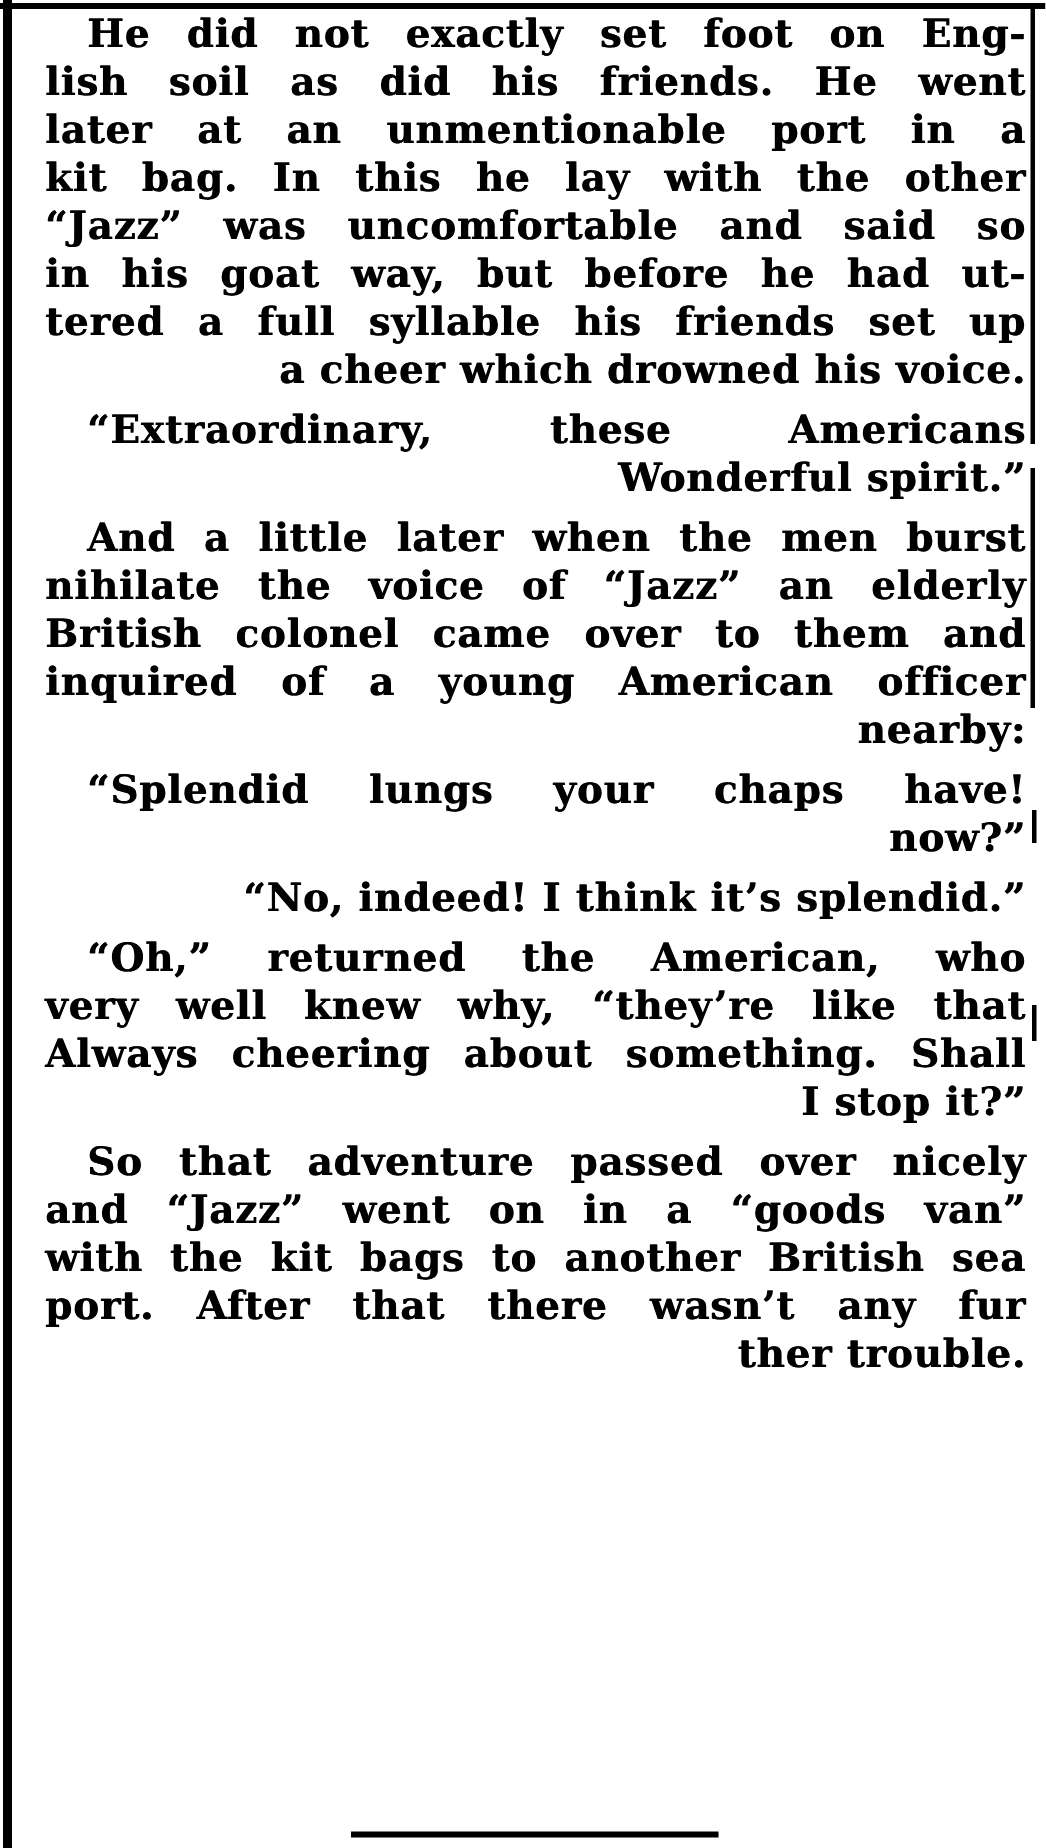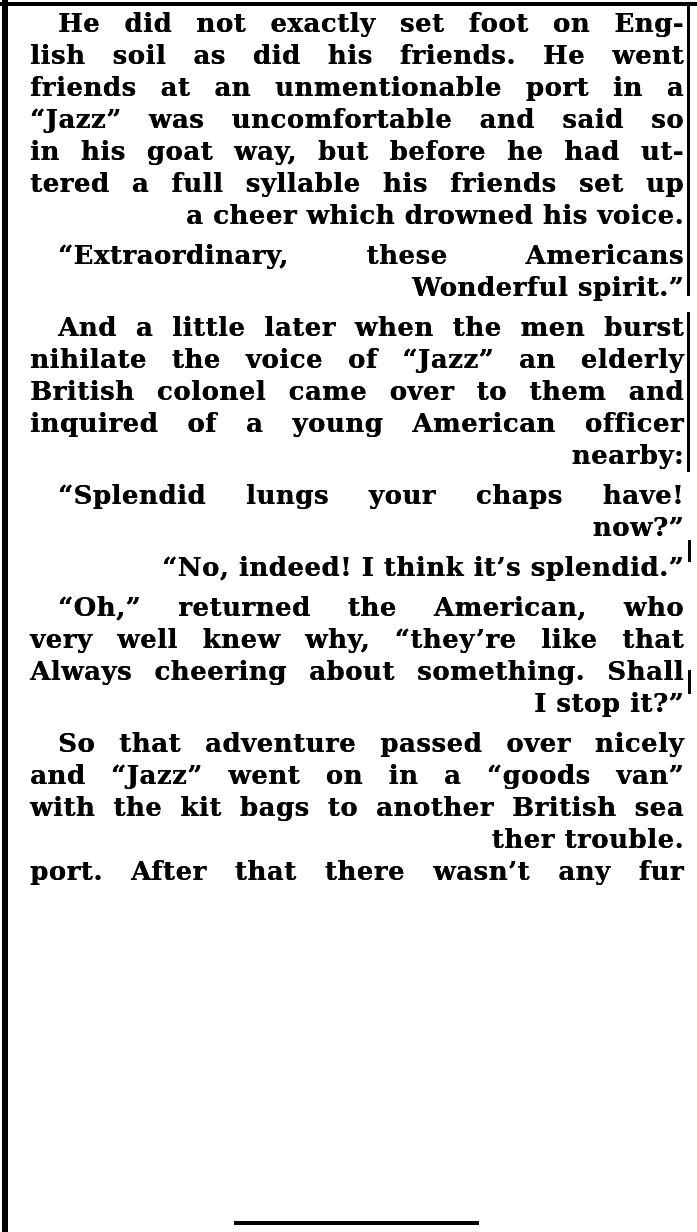--- a/index.html
+++ b/index.html
@@ -59,21 +59,22 @@
   <div class="rule rule-top"></div>
   <div class="rule rule-left"></div>
   <div class="rule rule-right-a"></div>
   <div class="rule rule-right-b"></div>
   <div class="rule rule-right-c"></div>
   <div class="rule rule-right-d"></div>
   <div class="column">
       <div class="para">
         <div class="line indent justify">He did not exactly set foot on Eng-</div>
         <div class="line justify">lish soil as did his friends. He went</div>
-        <div class="line justify">friends at an unmentionable port in a</div>
+        <div class="line justify">later at an unmentionable port in a</div>
+        <div class="line justify">kit bag. In this he lay with the other</div>
         <div class="line justify">“Jazz” was uncomfortable and said so</div>
         <div class="line justify">in his goat way, but before he had ut-</div>
         <div class="line justify">tered a full syllable his friends set up</div>
         <div class="line">a cheer which drowned his voice.</div>
       </div>
       <div class="para">
         <div class="line indent justify">“Extraordinary, these Americans</div>
         <div class="line">Wonderful spirit.”</div>
       </div>
       <div class="para">
@@ -93,18 +94,18 @@
       <div class="para">
         <div class="line indent justify">“Oh,” returned the American, who</div>
         <div class="line justify">very well knew why, “they’re like that</div>
         <div class="line justify">Always cheering about something. Shall</div>
         <div class="line">I stop it?”</div>
       </div>
       <div class="para">
         <div class="line indent justify">So that adventure passed over nicely</div>
         <div class="line justify">and “Jazz” went on in a “goods van”</div>
         <div class="line justify">with the kit bags to another British sea</div>
+        <div class="line justify">port. After that there wasn’t any fur</div>
         <div class="line">ther trouble.</div>
-        <div class="line justify">port. After that there wasn’t any fur</div>
       </div>
     </div>
   <div class="rule rule-bottom"></div>
 </div>
 
 </body></html>

